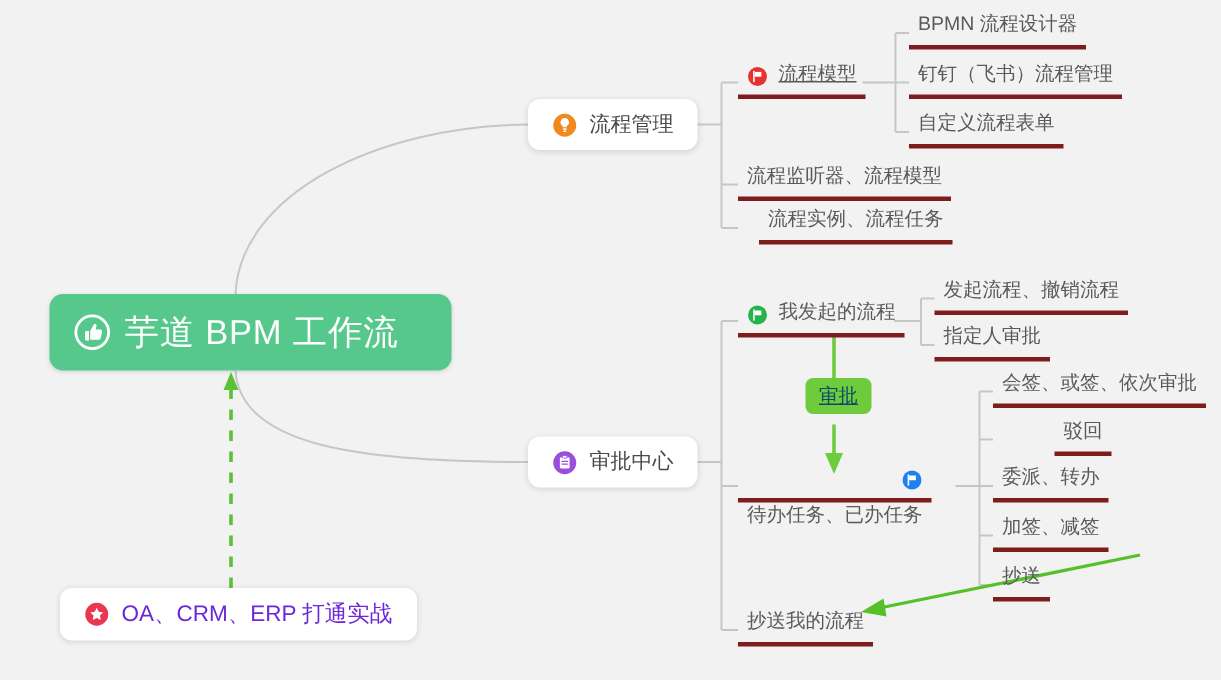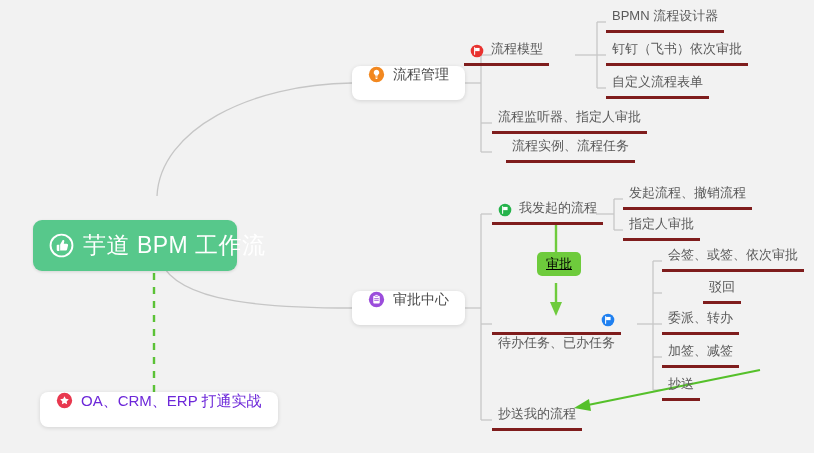--- a/index.html
+++ b/index.html
@@ -10,36 +10,35 @@
     overflow:hidden;
     position:relative;
   }
   #canvas{position:absolute;inset:0;width:814px;height:453px;}
   svg.links{position:absolute;left:0;top:0;width:814px;height:453px;pointer-events:none;}
 
   .node{position:absolute;box-sizing:border-box;white-space:nowrap;}
 
   
   .root{
-    left:33px;top:196px;width:204px;height:51px;
+    left:33px;top:196px;width:268px;height:51px;
     background:#57c88b;border-radius:9px;
     box-shadow:0 1px 3px rgba(0,0,0,.12);
     display:flex;align-items:center;gap:9px;
     padding:0 16px;
-    margin-top:24px;
   }
   .root .label{
     color:#ffffff;font-size:23px;letter-spacing:.5px;line-height:1;
   }
 
   
   .card{
     background:#ffffff;border-radius:8px;
     box-shadow:0 1px 4px rgba(0,0,0,.13);
-    display:flex;gap:8px;
+    display:flex;align-items:center;gap:8px;
     padding:0 16px;height:34px;
     font-size:14px;color:#4a4a4a;
   }
   .card.proc{left:352px;top:66px;}
   .card.appr{left:352px;top:291px;}
   .card.bottom{left:40px;top:392px;height:35px;font-size:15px;color:#6d28d9;}
 
   
   .plain{
     display:flex;align-items:flex-end;gap:7px;
@@ -50,21 +49,21 @@
   }
 
   
   .ic{display:inline-block;flex:0 0 auto;position:relative;}
   .ic svg{display:block;}
 
   
   .hl{
     position:absolute;left:537px;top:252px;
     background:#6ecb3c;border-radius:5px;
-    padding:4px 9px;font-size:13px;color:#000000;
+    padding:4px 9px;font-size:13px;color:#0c4a6e;
     line-height:1.2;
     text-decoration:underline;
   }
 </style>
 </head>
 <body>
 
 <div id="canvas">
 
   <svg class="links" viewBox="0 0 814 453">
@@ -139,43 +138,43 @@
       <svg width="17" height="17" viewBox="0 0 20 20">
         <circle cx="10" cy="10" r="9" fill="#f28820"></circle>
         <path d="M10 4.4a3.3 3.3 0 0 0-1.9 6c.3.2.4.5.4.8v.4h3v-.4c0-.3.1-.6.4-.8A3.3 3.3 0 0 0 10 4.4z" fill="#ffffff"></path>
         <rect x="8.5" y="12.4" width="3" height="1.1" rx=".5" fill="#ffffff"></rect>
         <rect x="8.8" y="14.1" width="2.4" height="1.1" rx=".5" fill="#ffffff"></rect>
       </svg>
     </span>
     <span>流程管理</span>
   </div>
 
-  <div class="node plain" style="left:464px;top:44px;">
+  <div class="node plain" style="left:492px;top:44px;text-decoration:underline;">
     <span class="ic">
       <svg width="14" height="14" viewBox="0 0 20 20">
         <circle cx="10" cy="10" r="9" fill="#e8322f"></circle>
         <path d="M6.6 5.2v9.6" stroke="#ffffff" stroke-width="1.5" stroke-linecap="round"></path>
         <path d="M7.3 5.6h6.4v4.6H7.3z" fill="#ffffff"></path>
       </svg>
     </span>
     <span>流程模型</span>
   </div>
 
   <div class="node plain" style="left:606px;top:11px;">
     <span>BPMN 流程设计器</span>
   </div>
   <div class="node plain" style="left:606px;top:44px;">
-    <span>钉钉（飞书）依次审批</span>
+    <span>钉钉（飞书）流程管理</span>
   </div>
   <div class="node plain" style="left:606px;top:77px;">
     <span>自定义流程表单</span>
   </div>
 
   <div class="node plain" style="left:492px;top:112px;">
-    <span>流程监听器、指定人审批</span>
+    <span>流程监听器、流程模型</span>
   </div>
   <div class="node plain" style="left:492px;top:141px;margin-left:14px;">
     <span>流程实例、流程任务</span>
   </div>
 
   <div class="node card appr">
     <span class="ic">
       <svg width="17" height="17" viewBox="0 0 20 20">
         <circle cx="10" cy="10" r="9" fill="#9b4ddb"></circle>
         <rect x="6.2" y="5.6" width="7.6" height="9" rx="1.1" fill="#ffffff"></rect>

